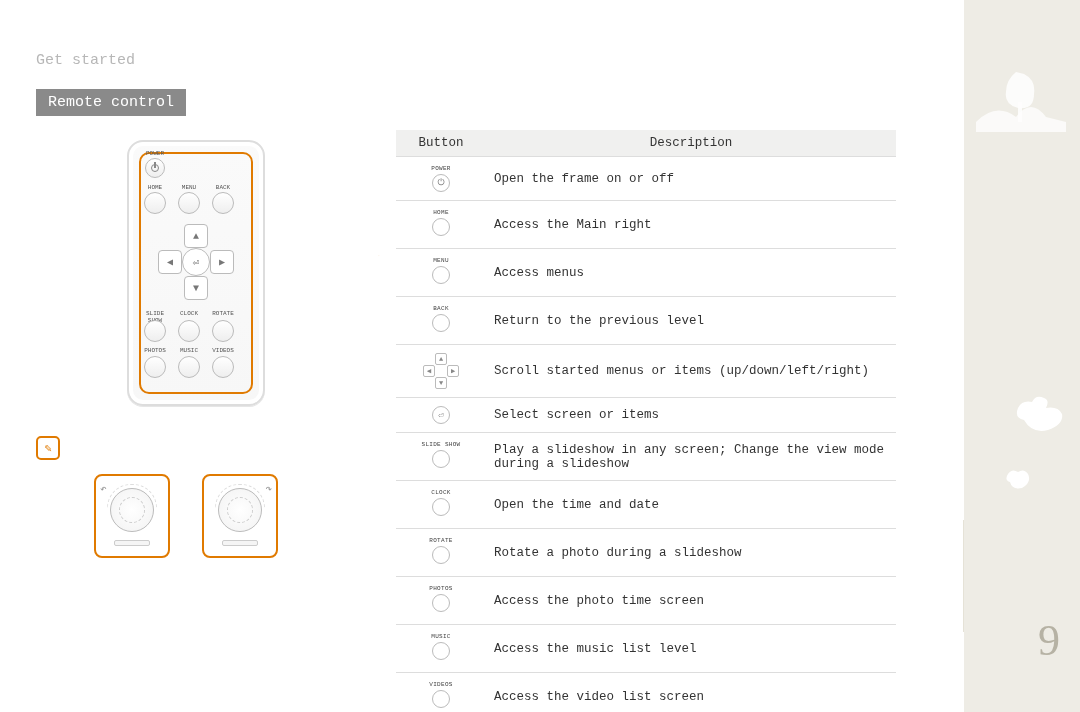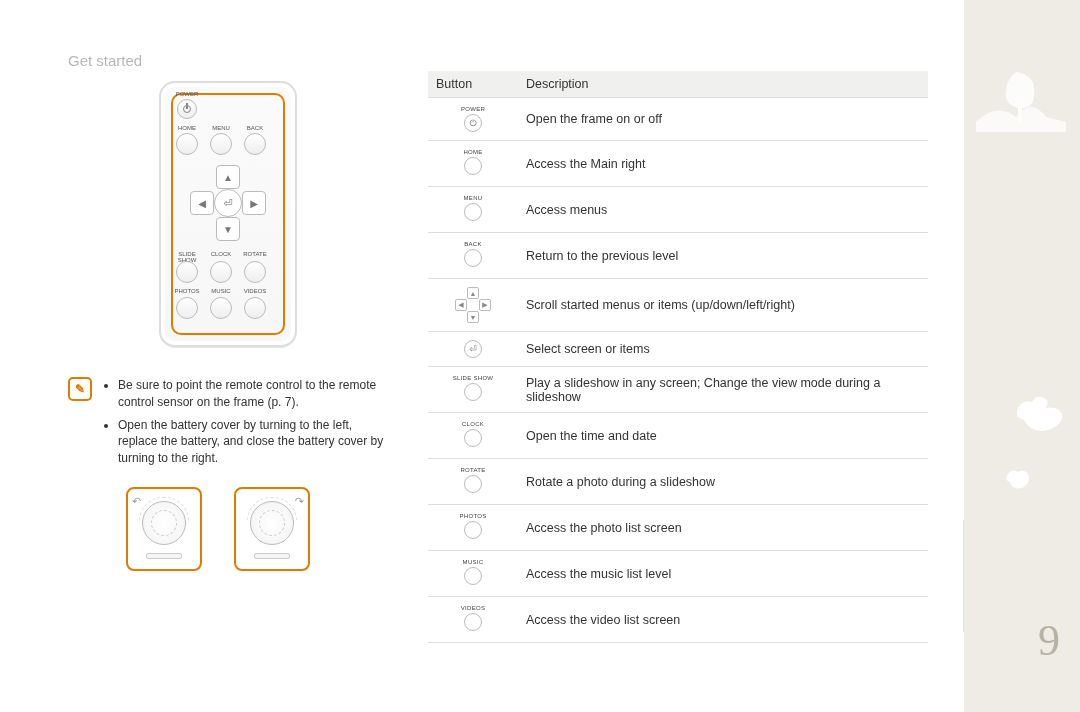--- a/index.html
+++ b/index.html
@@ -18,21 +18,22 @@
     height:712px;
     background:#fff;
     font-family:"Helvetica Neue",Arial,sans-serif;
     color:var(--text);
     position:relative;
     overflow:hidden;
   }
   .page{
     position:absolute;
     inset:0;
-    padding:52px 72px 40px 68px;
+    padding:52px 72px 40px 36px;
+    font-family:Liberation Mono, monospace;
   }
   .eyebrow{
     color:#b7b7b7;
     font-size:15px;
     margin-bottom:2px;
   }
   .title{
     color:var(--blue);
     font-size:18px;
     font-weight:400;
@@ -185,27 +186,27 @@
   .dia .arr.l{left:4px;top:6px}
   .dia .arr.r{right:4px;top:6px}
 
   
   .btable{
     width:500px;
     border-collapse:collapse;
     font-size:12.5px;
   }
   .btable th{
-    text-align:left;
+    text-align:center;
     font-weight:400;
     background:var(--thead);
     border-bottom:1px solid var(--border);
     padding:6px 8px;
   }
-  .btable th:first-child{width:90px;}
+  .btable th:first-child{width:90px;text-align:center}
   .btable td{
     padding:8px 8px;
     border-bottom:1px solid var(--border);
     vertical-align:middle;
   }
   .bcell{width:70px;text-align:center;padding:6px 0}
   .bcell .blabel{display:block;font-size:6px;color:#444;text-align:center;margin-bottom:2px; letter-spacing:.3px}
   .bcell .micon{
     display:inline-flex;width:18px;height:18px;border:1px solid #bbb;border-radius:50%;
     align-items:center;justify-content:center;font-size:9px;color:#777;background:#fff;
@@ -256,20 +257,21 @@
   </svg>
   <svg class="duck2" width="38" height="38" viewBox="0 0 38 38">
     <path d="M10 24 Q4 22 8 16 Q12 10 18 14 Q24 10 28 16 Q32 24 22 30 Q12 32 10 24 Z" fill="#fff"></path>
   </svg>
 </div>
 <div class="side-divider"></div>
 <div class="pgnum">9</div>
 
 <div class="page">
   <div class="eyebrow">Get started</div>
+  <div class="section-bar">Remote control</div>
 
   <div class="two-col">
     <div class="left">
       <div class="remote-holder">
         <div class="remote">
           <div class="pad"></div>
 
           <span class="r-label" style="left:26px;top:8px">POWER</span>
           <div class="r-btn sm r-power"></div>
 
@@ -304,24 +306,20 @@
         </div>
 
         <svg class="connector" width="270" height="60" viewBox="0 0 270 60">
           <path d="M0 20 C 50 20, 60 -80, 90 -100 C 160 -150, 200 -115, 240 -115" fill="none" stroke="#e07a00" stroke-width="2"></path>
           <circle cx="2" cy="20" r="3" fill="#e07a00"></circle>
         </svg>
       </div>
 
       <div class="notes">
         <div class="note-icon">✎</div>
-        <ul>
-          <li>Be sure to point the remote control to the remote control sensor on the frame (p. 7).</li>
-          <li>Open the battery cover by turning to the left, replace the battery, and close the battery cover by turning to the right.</li>
-        </ul>
       </div>
 
       <div class="diagrams">
         <div class="dia">
           <span class="arc"></span>
           <span class="arr l">↶</span>
           <div class="coin"></div>
           <div class="slot"></div>
         </div>
         <div class="dia">
@@ -380,21 +378,21 @@
             <tr>
               <td class="bcell"><span class="blabel">CLOCK</span><span class="micon"></span></td>
               <td>Open the time and date</td>
             </tr>
             <tr>
               <td class="bcell"><span class="blabel">ROTATE</span><span class="micon"></span></td>
               <td>Rotate a photo during a slideshow</td>
             </tr>
             <tr>
               <td class="bcell"><span class="blabel">PHOTOS</span><span class="micon"></span></td>
-              <td>Access the photo list screen</td>
+              <td>Access the photo time screen</td>
             </tr>
             <tr>
               <td class="bcell"><span class="blabel">MUSIC</span><span class="micon"></span></td>
               <td>Access the music list level</td>
             </tr>
             <tr>
               <td class="bcell"><span class="blabel">VIDEOS</span><span class="micon"></span></td>
               <td>Access the video list screen</td>
             </tr>
           </tbody>

